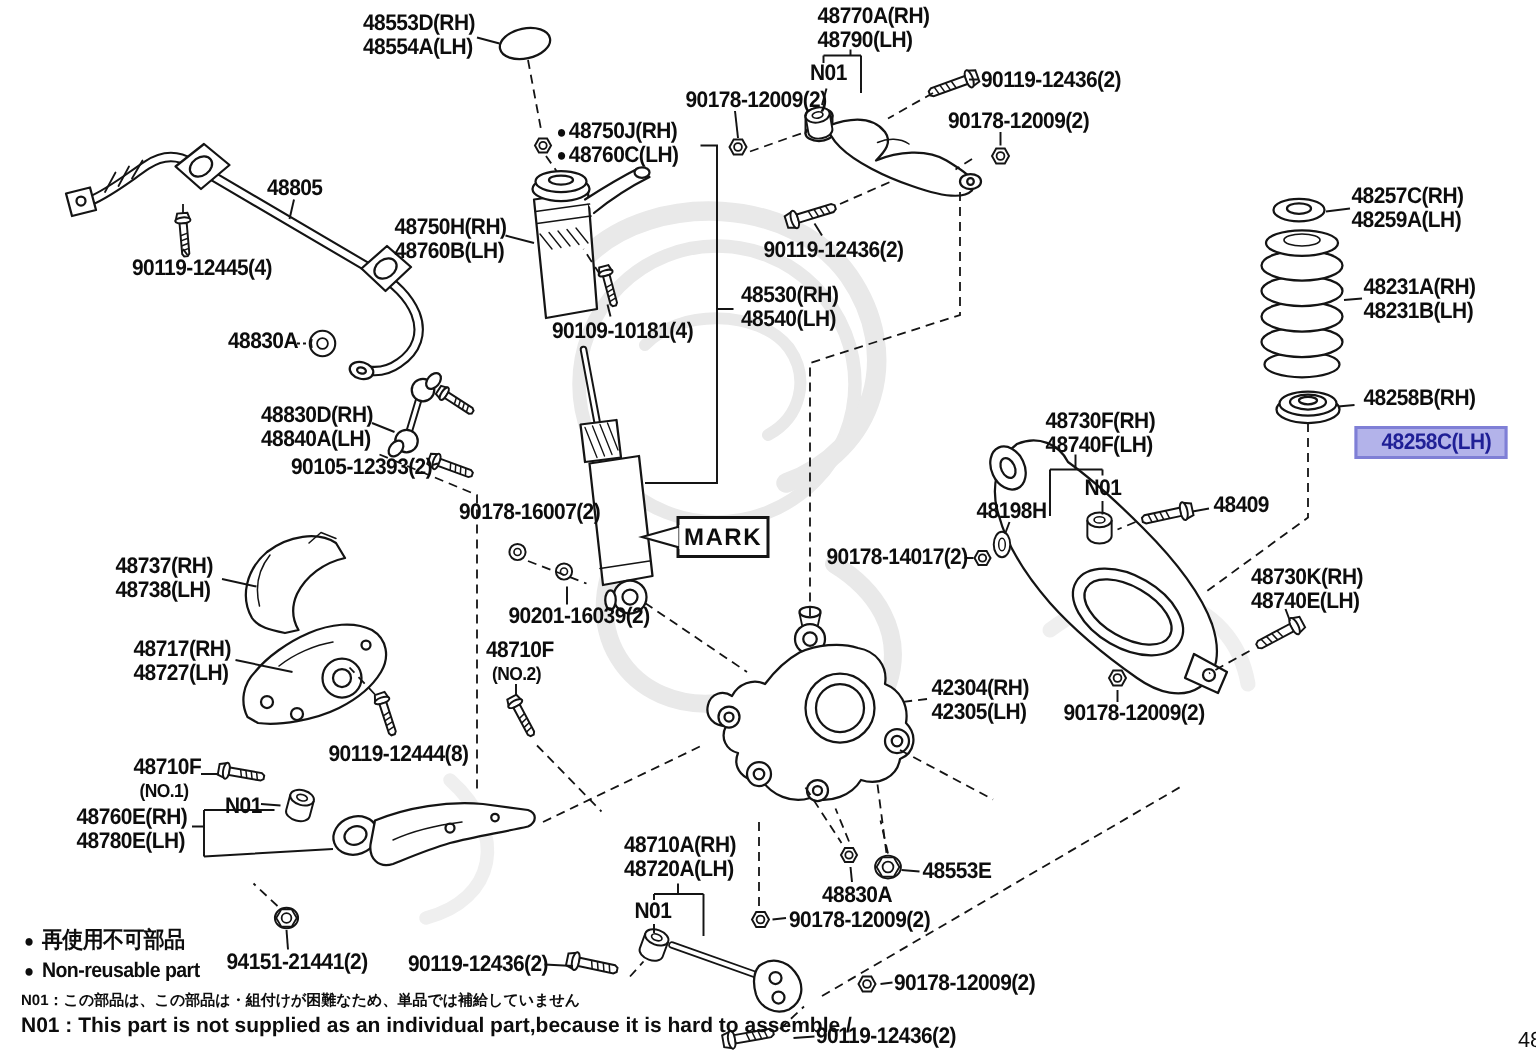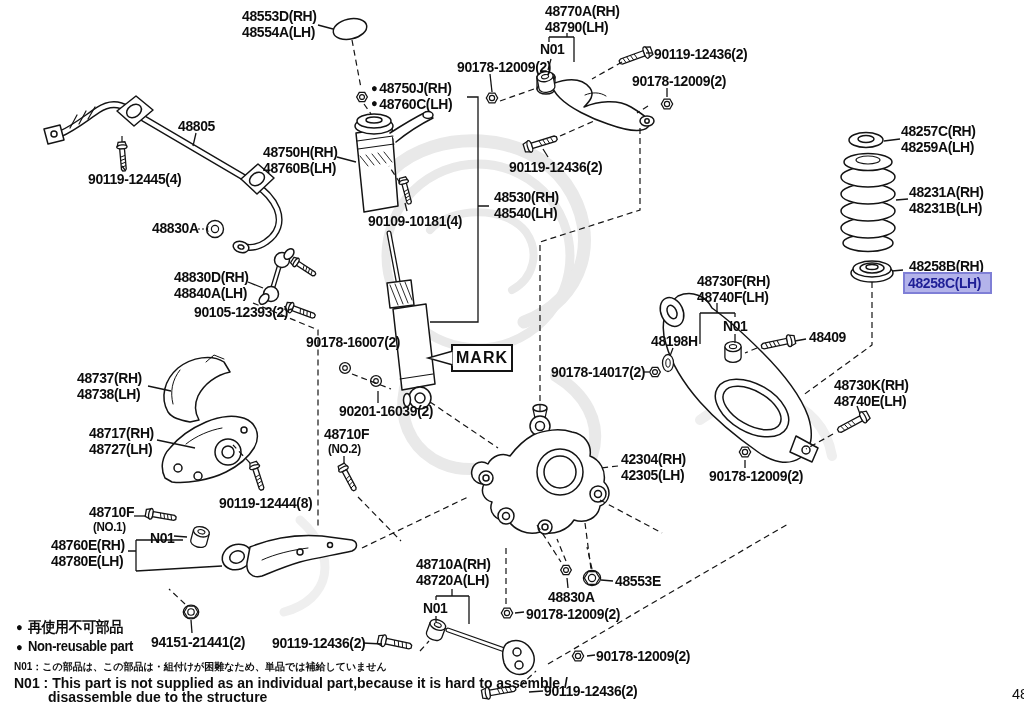--- a/index.html
+++ b/index.html
@@ -5,22 +5,22 @@
   html,body{margin:0;padding:0;background:#fff;}
   .stage{position:relative;width:1024px;height:707px;background:#fff;overflow:hidden;
          font-family:"Liberation Sans",sans-serif;color:#111;}
   svg{position:absolute;left:0;top:0;}
   .art path,.art rect,.art circle,.art ellipse,.art polygon,.art line{vector-effect:non-scaling-stroke;}
   .pl{position:absolute;font-weight:700;font-size:15px;line-height:15.5px;white-space:nowrap;
       letter-spacing:-0.4px;transform:scaleX(.93);transform-origin:0 0;color:#0d0d0d;}
   .sm{font-size:12.5px;line-height:13px;}
   .dotrow{display:flex;align-items:center;gap:2px;}
   .dot{font-size:12px;line-height:12px;}
-  .hl{position:absolute;padding:0px 3px 1px 3px;background:var(--hl-bg,#b3b3ea);
-      border:2px solid var(--hl-border,#7f7fd6);}
+  .hl{position:absolute;padding:0px 3px 1px 16px;background:var(--hl-bg,#b3b3ea);
+      border:2px solid var(--hl-border,#7f7fd6);margin-top:12px;}
   .hl .pl-in{font-weight:700;font-size:15px;letter-spacing:-0.4px;white-space:nowrap;
       color:var(--hl-text,#20209a);transform:scaleX(.93);transform-origin:0 0;display:block;}
   .note{position:absolute;font-weight:700;font-size:14px;white-space:nowrap;color:#0d0d0d;}
   .note .jp{font-size:10px;}
   .code{position:absolute;font-size:14.5px;font-weight:400;color:#0d0d0d;}
   .marktext{font:700 16px "Liberation Sans",sans-serif;fill:#0d0d0d;letter-spacing:1px;}
 </style>
 </head>
 <body>
 
@@ -442,17 +442,15 @@
     <div class="dotrow">
         <span class="dot">●</span>
         <span style="margin-left:4px">Non-reusable part</span>
       </div>
     </div>
 
   <div class="note" style="left:14px;top:657px">
     <span class="jp">N01：</span><span class="jp">この部品は、この部品は・組付けが困難なため、単品では補給していません</span></div>
   <div class="note" style="left:14px;top:675px">
     <span>N01 :</span>&nbsp;<span>This part is not supplied as an individual part,because it is hard to assemble /</span></div>
-  <div class="note" style="left:48px;top:689px">
-    <span>disassemble due to the structure</span></div>
 
   <div class="code" style="left:1012px;top:686px">484934A</div>
 </div>
 
 </body></html>

